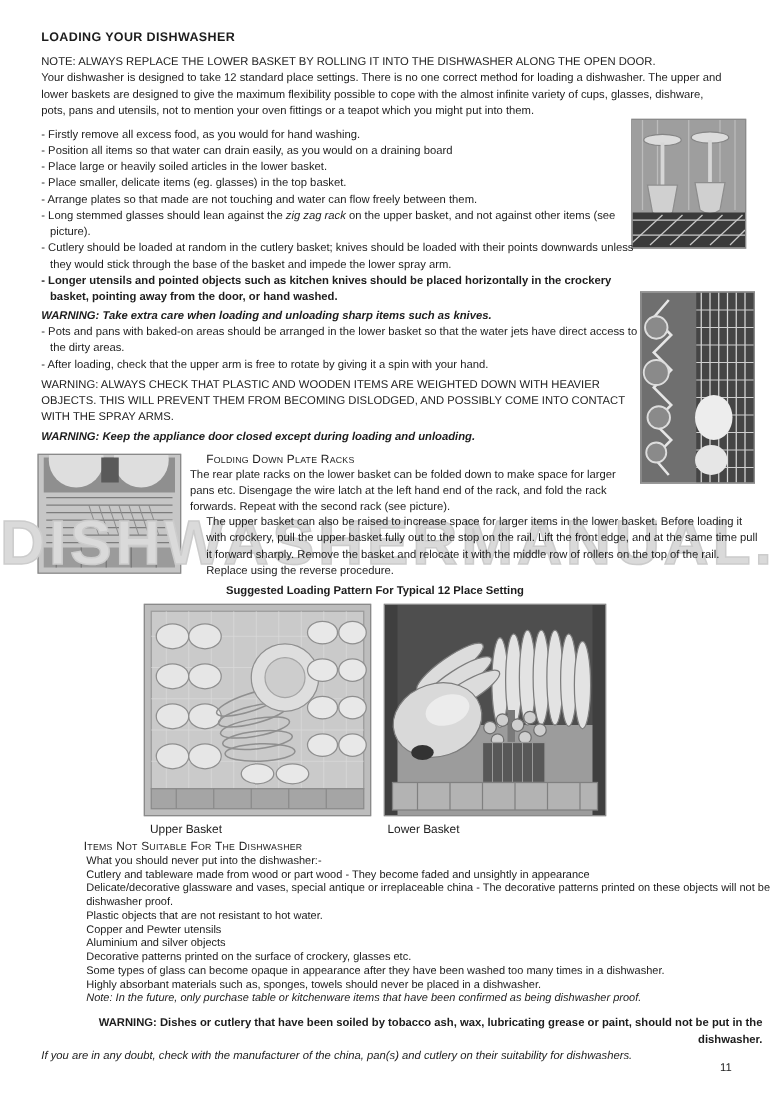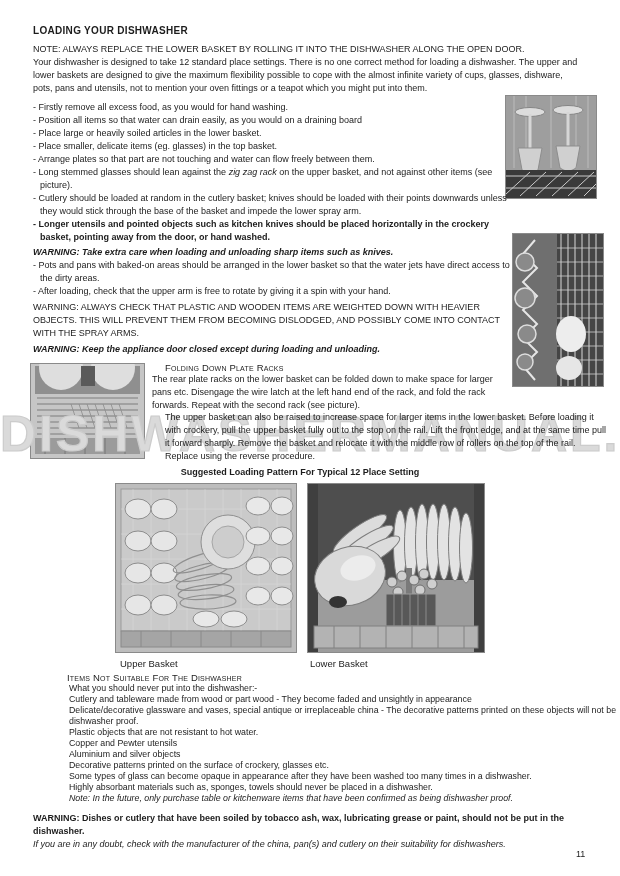--- a/index.html
+++ b/index.html
@@ -144,21 +144,21 @@
   <div class="b txt" style="left:33px;top:43px;width:548px;">
     <div>NOTE: ALWAYS REPLACE THE LOWER BASKET BY ROLLING IT INTO THE DISHWASHER ALONG THE OPEN DOOR.</div>
     <div>Your dishwasher is designed to take 12 standard place settings. There is no one correct method for loading a dishwasher. The upper and lower baskets are designed to give the maximum flexibility possible to cope with the almost infinite variety of cups, glasses, dishware, pots, pans and utensils, not to mention your oven fittings or a teapot which you might put into them.</div>
   </div>
 
   <div class="b txt" style="left:33px;top:101px;width:478px;">
     <div class="tip">- Firstly remove all excess food, as you would for hand washing.</div>
     <div class="tip">- Position all items so that water can drain easily, as you would on a draining board</div>
     <div class="tip">- Place large or heavily soiled articles in the lower basket.</div>
     <div class="tip">- Place smaller, delicate items (eg. glasses) in the top basket.</div>
-    <div class="tip">- Arrange plates so that part are not touching and water can flow freely between them.</div>
+    <div class="tip">- Arrange plates so that made are not touching and water can flow freely between them.</div>
     <div class="tip"><span>- Long stemmed glasses should lean against the </span><i>zig zag rack</i><span> on the upper basket, and not against other items (see picture).</span></div>
     <div class="tip">- Cutlery should be loaded at random in the cutlery basket; knives should be loaded with their points downwards unless they would stick through the base of the basket and impede the lower spray arm.</div>
     <div class="tip bold">- Longer utensils and pointed objects such as kitchen knives should be placed horizontally in the crockery basket, pointing away from the door, or hand washed.</div>
   </div>
 
   <div class="b txt bi" style="left:33px;top:246px;width:540px;">WARNING: Take extra care when loading and unloading sharp items such as knives.</div>
 
   <div class="b txt" style="left:33px;top:259px;width:480px;">
     <div class="tip">- Pots and pans with baked-on areas should be arranged in the lower basket so that the water jets have direct access to the dirty areas.</div>
     <div class="tip">- After loading, check that the upper arm is free to rotate by giving it a spin with your hand.</div>
@@ -307,18 +307,18 @@
     <div>Delicate/decorative glassware and vases, special antique or irreplaceable china - The decorative patterns printed on these objects will not be dishwasher proof.</div>
     <div>Plastic objects that are not resistant to hot water.</div>
     <div>Copper and Pewter utensils</div>
     <div>Aluminium and silver objects</div>
     <div>Decorative patterns printed on the surface of crockery, glasses etc.</div>
     <div>Some types of glass can become opaque in appearance after they have been washed too many times in a dishwasher.</div>
     <div>Highly absorbant materials such as, sponges, towels should never be placed in a dishwasher.</div>
     <div class="it">Note: In the future, only purchase table or kitchenware items that have been confirmed as being dishwasher proof.</div>
   </div>
 
-  <div class="b txt bold" style="left:33px;top:812px;width:566px;">WARNING: Dishes or cutlery that have been soiled by tobacco ash, wax, lubricating grease or paint, should not be put in the dishwasher.</div>
+  <div class="b txt bold" style="left:44px;top:812px;width:566px;text-align:right;">WARNING: Dishes or cutlery that have been soiled by tobacco ash, wax, lubricating grease or paint, should not be put in the dishwasher.</div>
   <div class="b txt it" style="left:33px;top:838px;width:566px;">If you are in any doubt, check with the manufacturer of the china, pan(s) and cutlery on their suitability for dishwashers.</div>
 
   <div class="b txt" style="left:576px;top:848px;">11</div>
 
 </div>
 
 </body></html>

